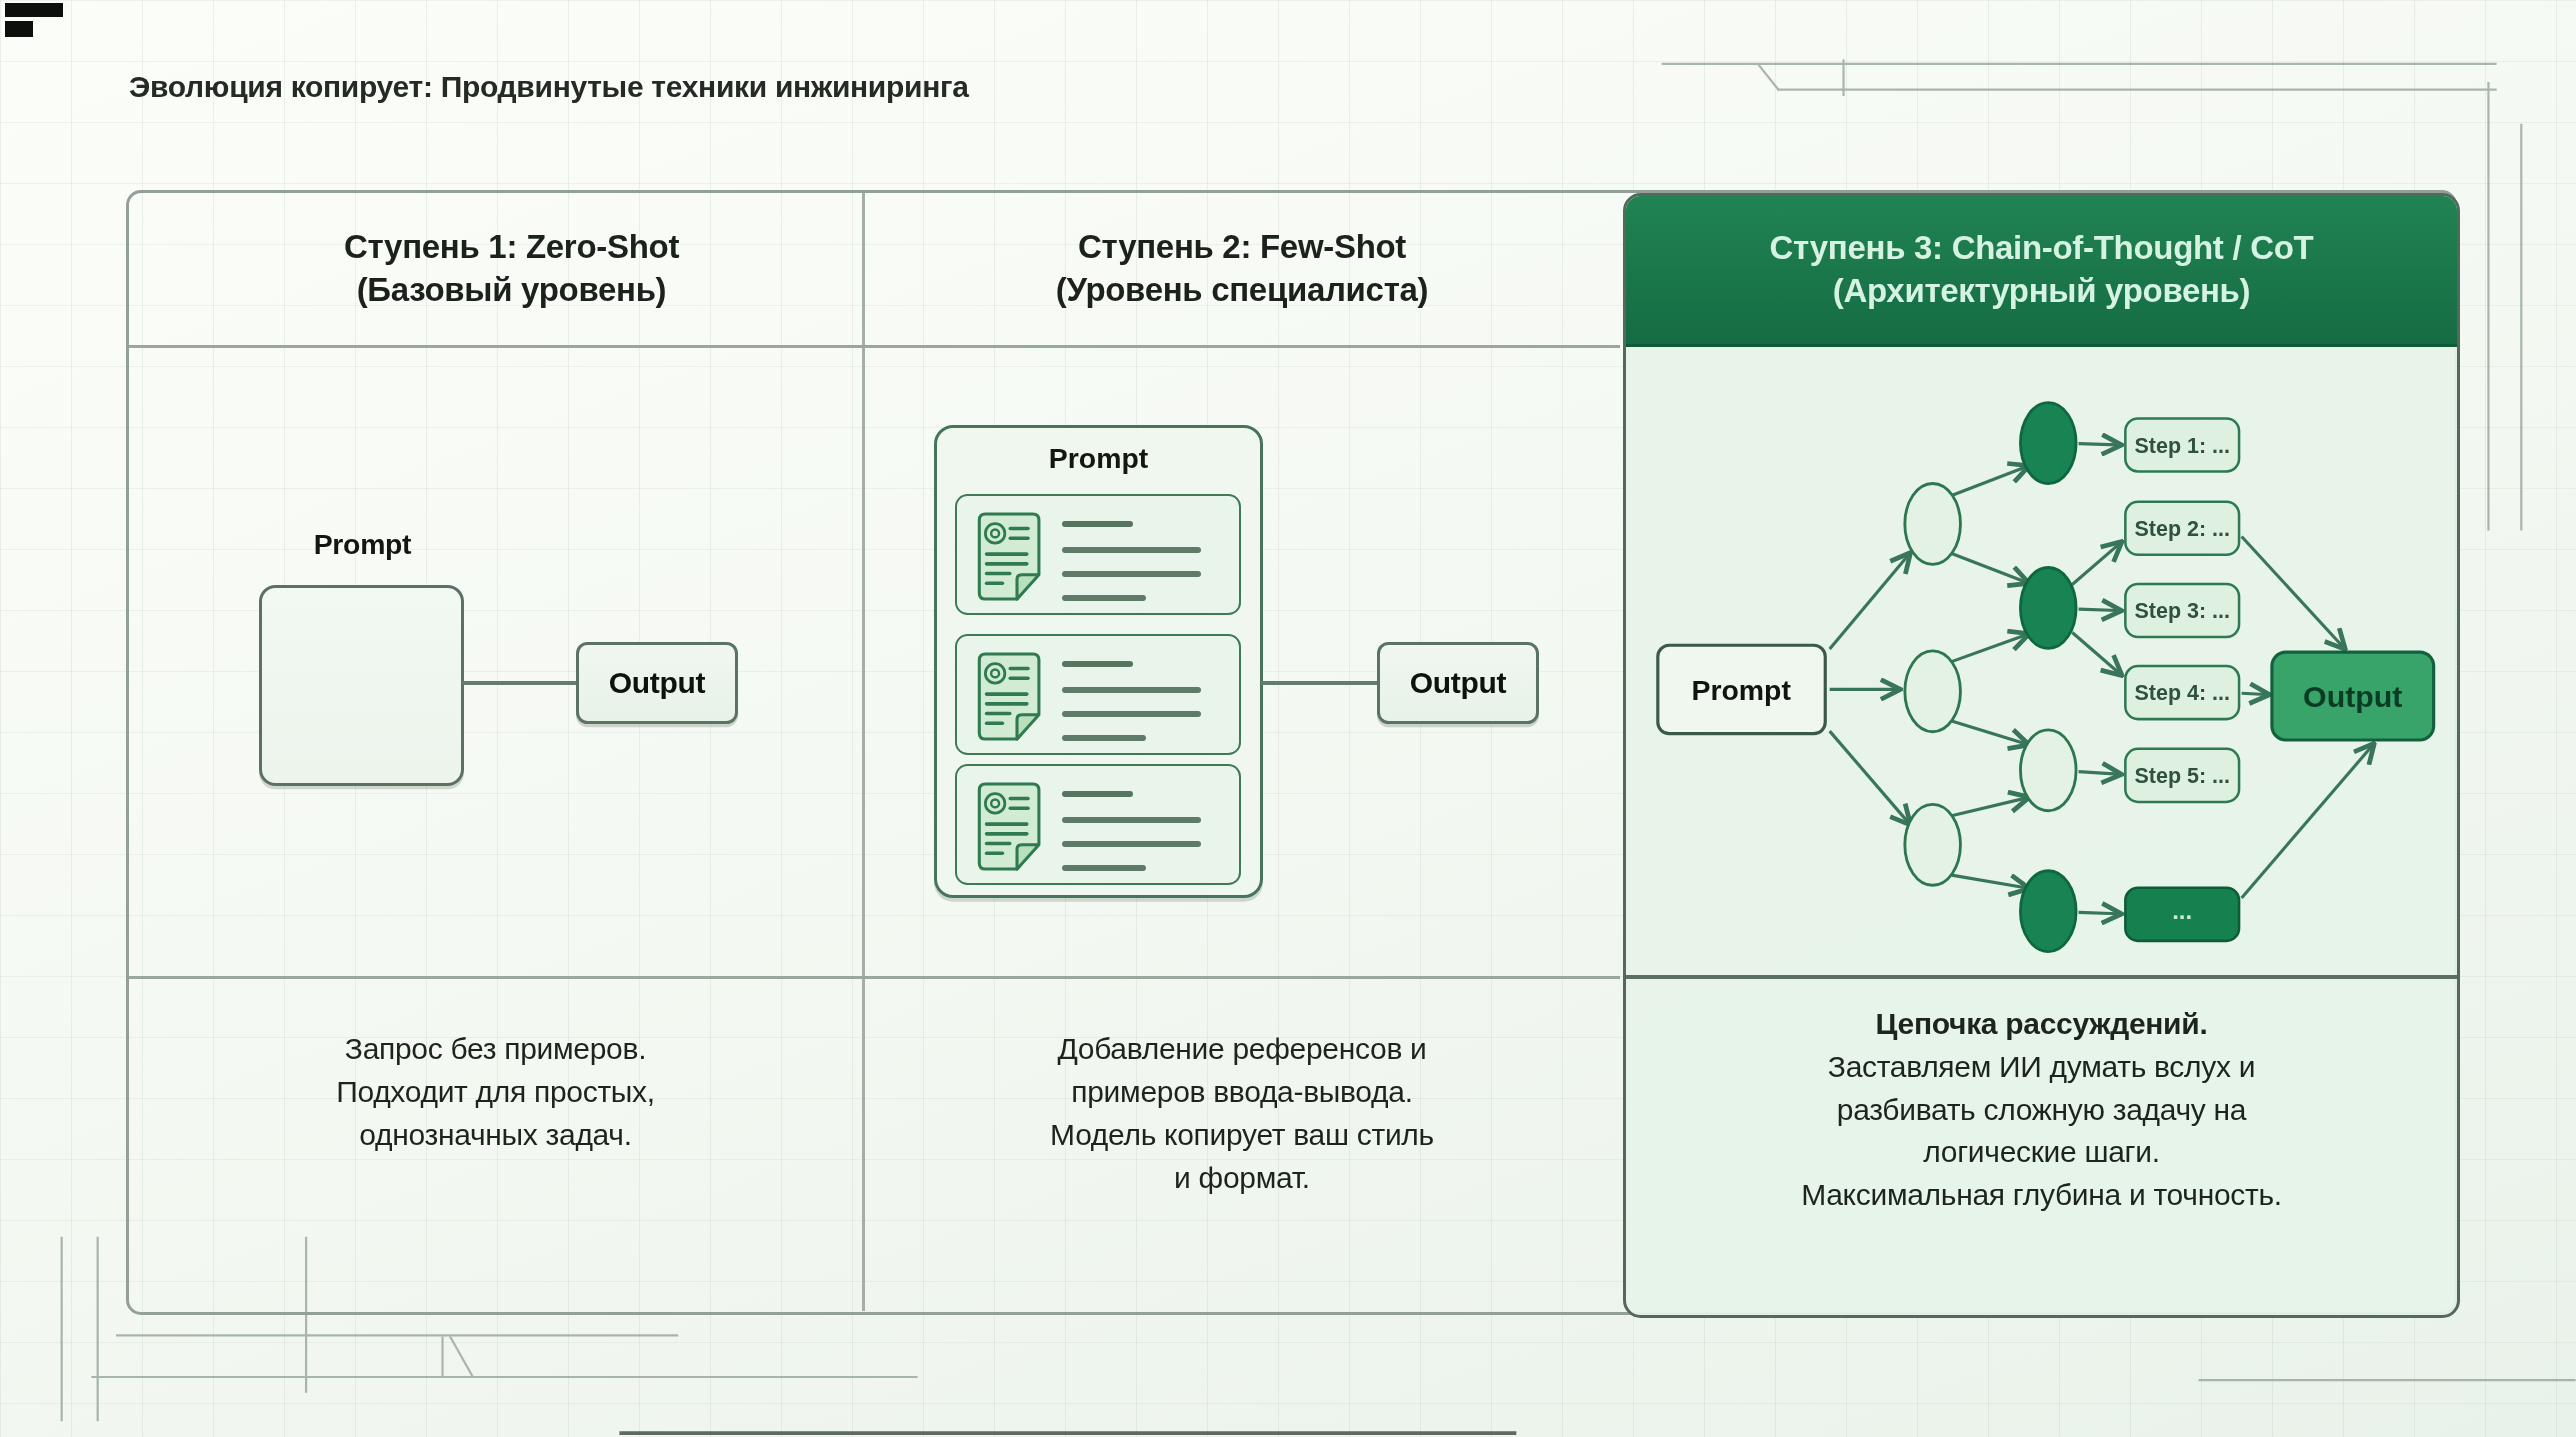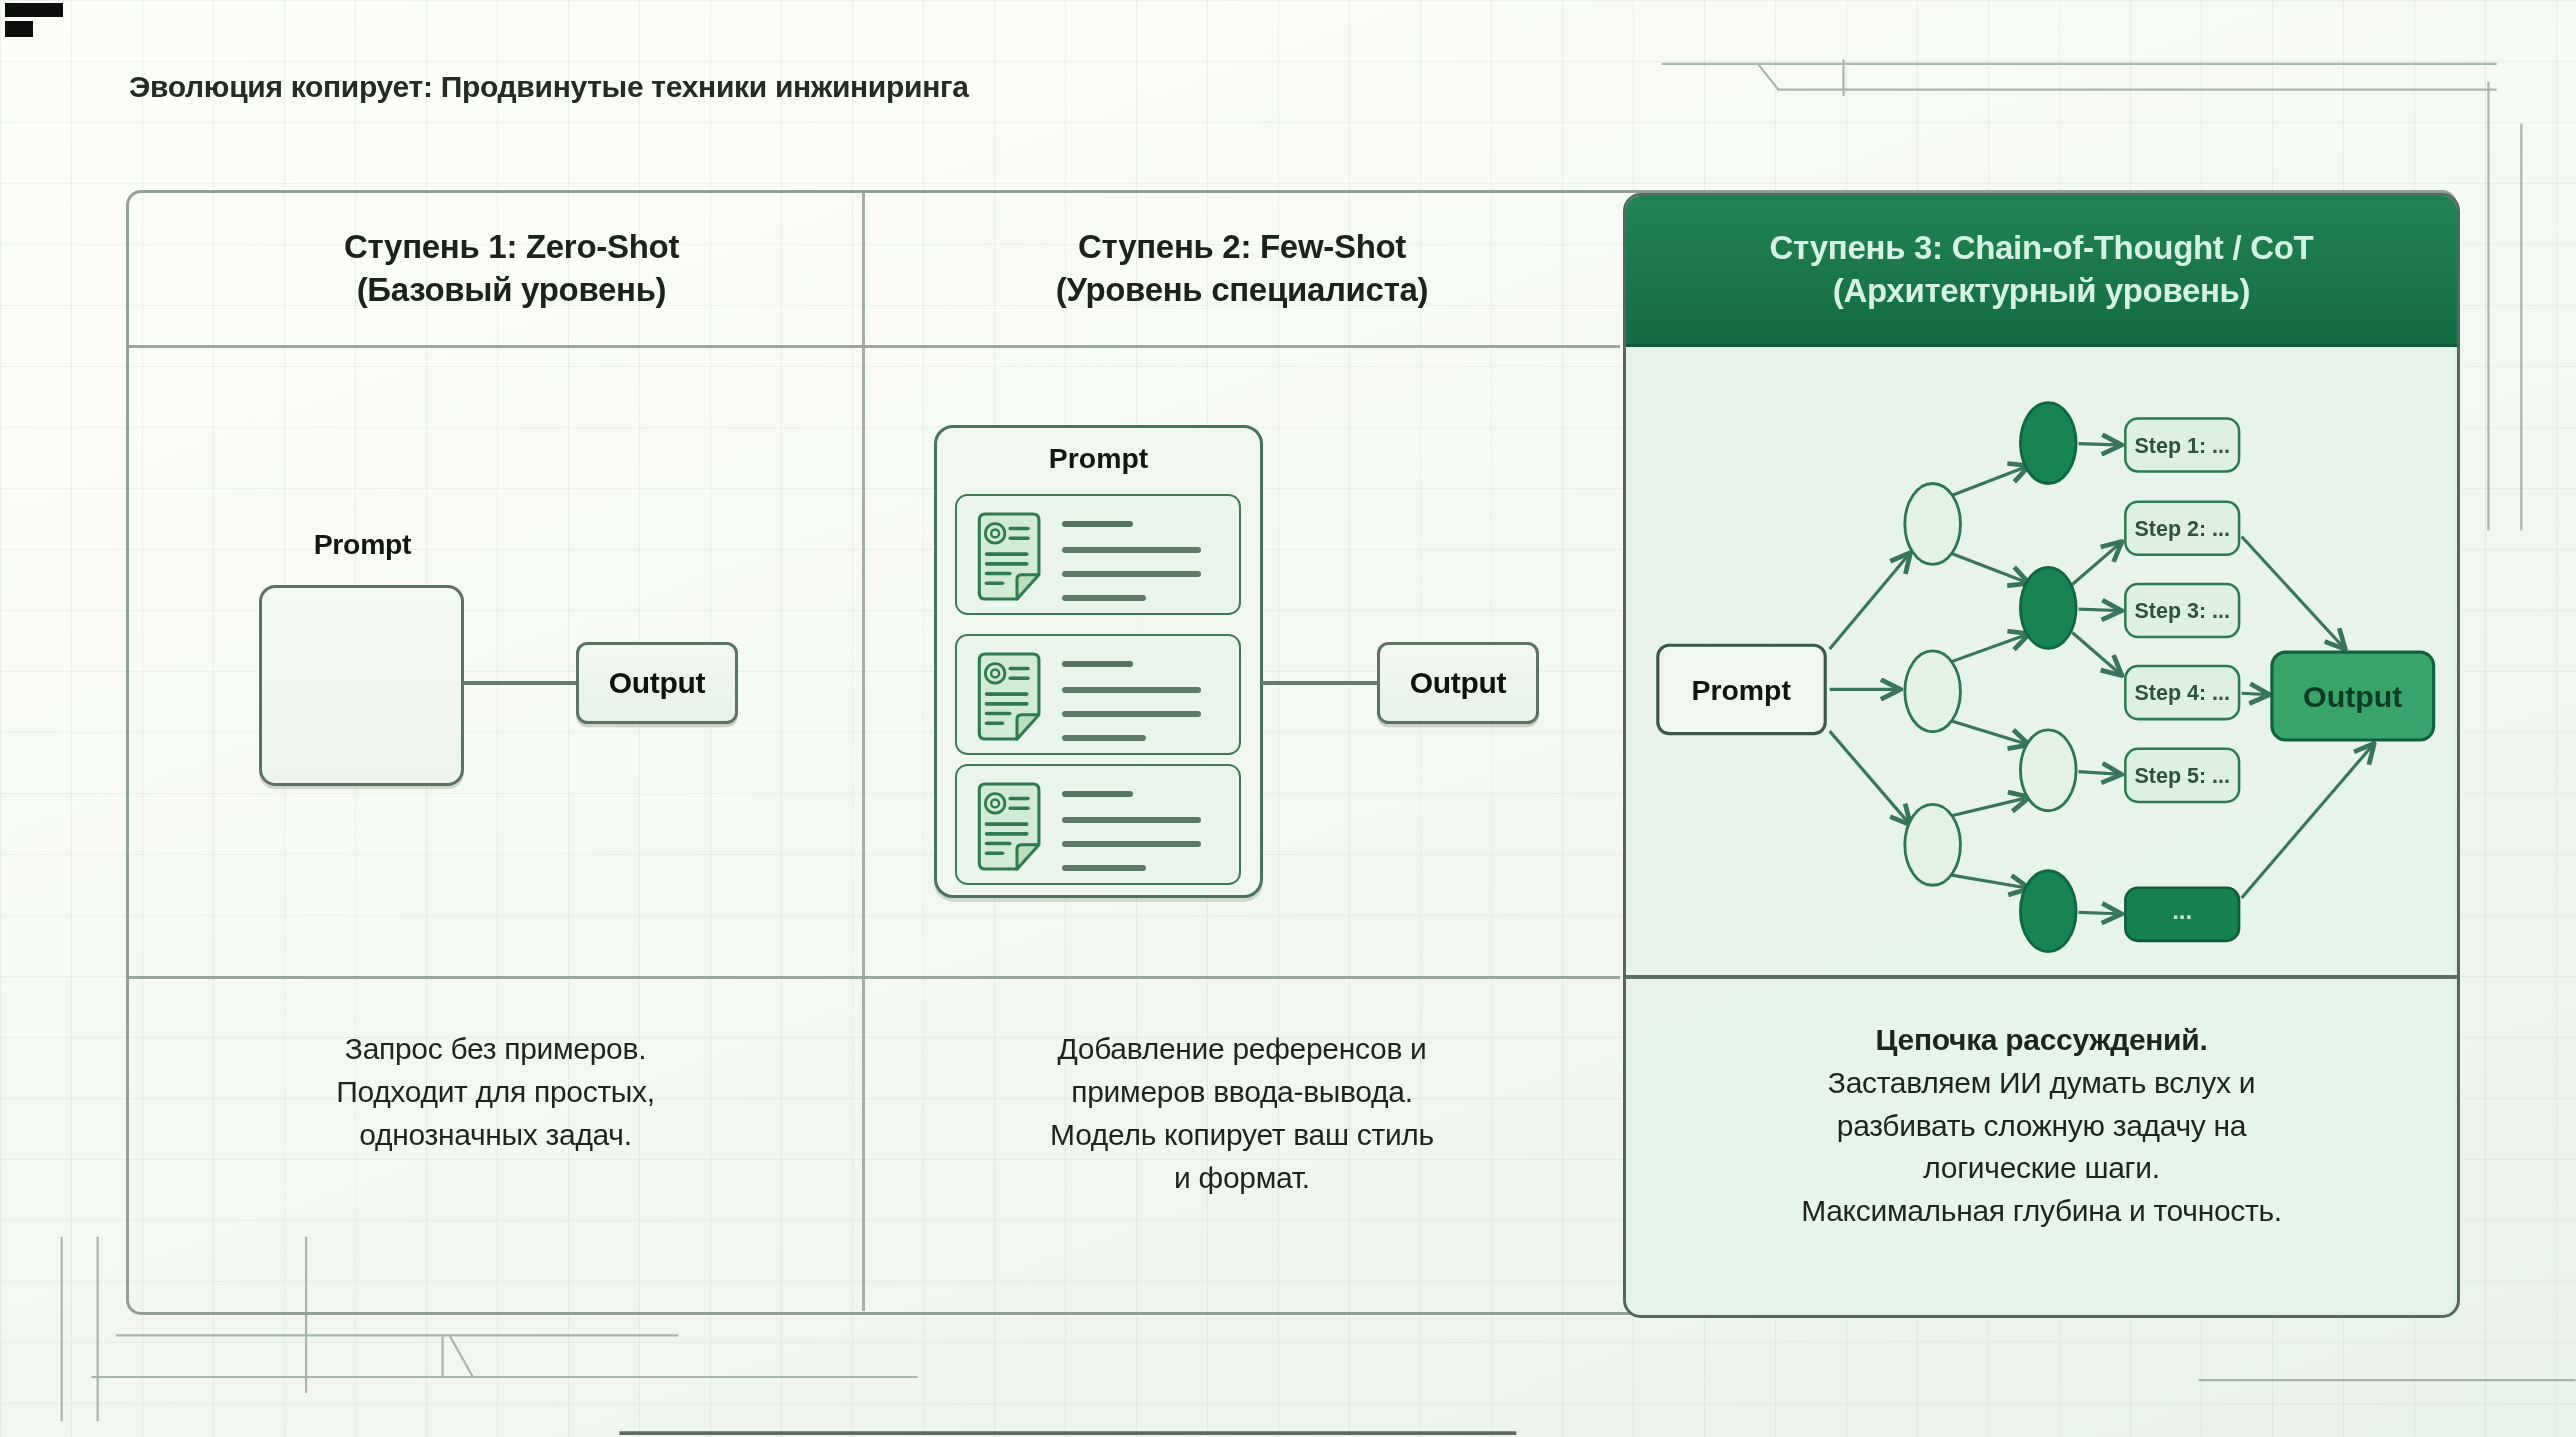--- a/index.html
+++ b/index.html
@@ -70,21 +70,21 @@
   .desc.d1{left:0;width:733px;}
   .desc.d2{left:735px;width:756px;}
 
   .col3{position:absolute;left:1494px;top:0;width:837px;height:1125px;border:3.8px solid #55685c;border-radius:17.7px;
     background:rgba(231,243,233,.94);overflow:hidden;box-sizing:border-box;}
   .col3-header{height:148px;background:linear-gradient(180deg,#218353,#156c43);border-bottom:3.8px solid #0e5a39;
     display:flex;align-items:center;justify-content:center;text-align:center;white-space:pre-line;
     font-size:33px;font-weight:700;line-height:1.3;color:#d6f2e2;letter-spacing:-0.3px;}
   .cot{display:block;width:830px;height:628px;}
   .col3-sep{height:3.8px;background:#5b6e62;}
-  .desc3{padding-top:40px;text-align:center;font-size:30px;line-height:1.43;color:#1d241e;letter-spacing:-0.3px;}
+  .desc3{padding-top:24px;text-align:center;font-size:30px;line-height:1.43;color:#1d241e;letter-spacing:-0.3px;}
   .desc3 .bold-line{font-weight:700;}
   .desc3 .rest{white-space:pre-line;}
 
   .cot .edge{stroke:#38755b;stroke-width:5;fill:none;}
   .cot .node-l{fill:#e4f2e6;stroke:#2c7650;stroke-width:4.5;}
   .cot .node-d{fill:#188453;stroke:#0f6740;stroke-width:4.5;}
   .cot .step{fill:#def0e0;stroke:#2d7a52;stroke-width:4;}
   .cot .steptext{font-size:34px;font-weight:700;fill:#2f5140;font-family:"Liberation Sans",sans-serif;}
   .cot .pill{fill:#15814e;stroke:#0d5c38;stroke-width:4;}
   .cot .pilltext{fill:#c9ead6;font-size:38px;font-weight:700;font-family:"Liberation Sans",sans-serif;}

